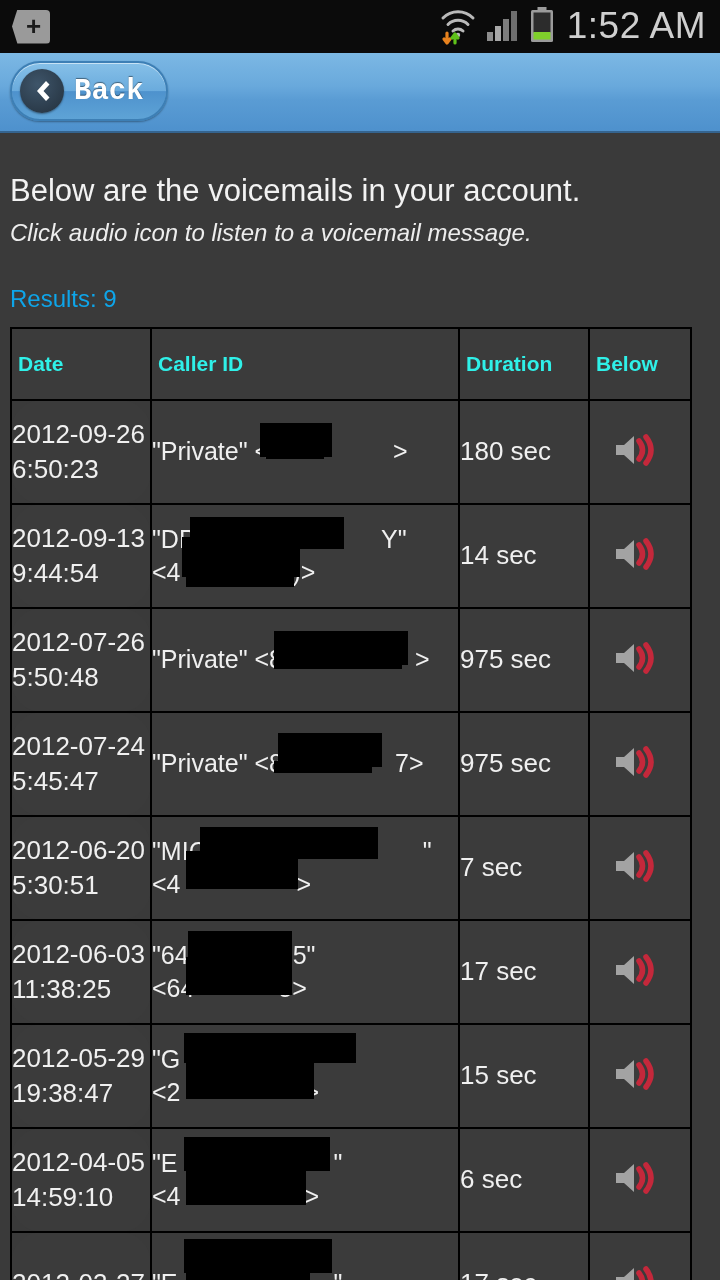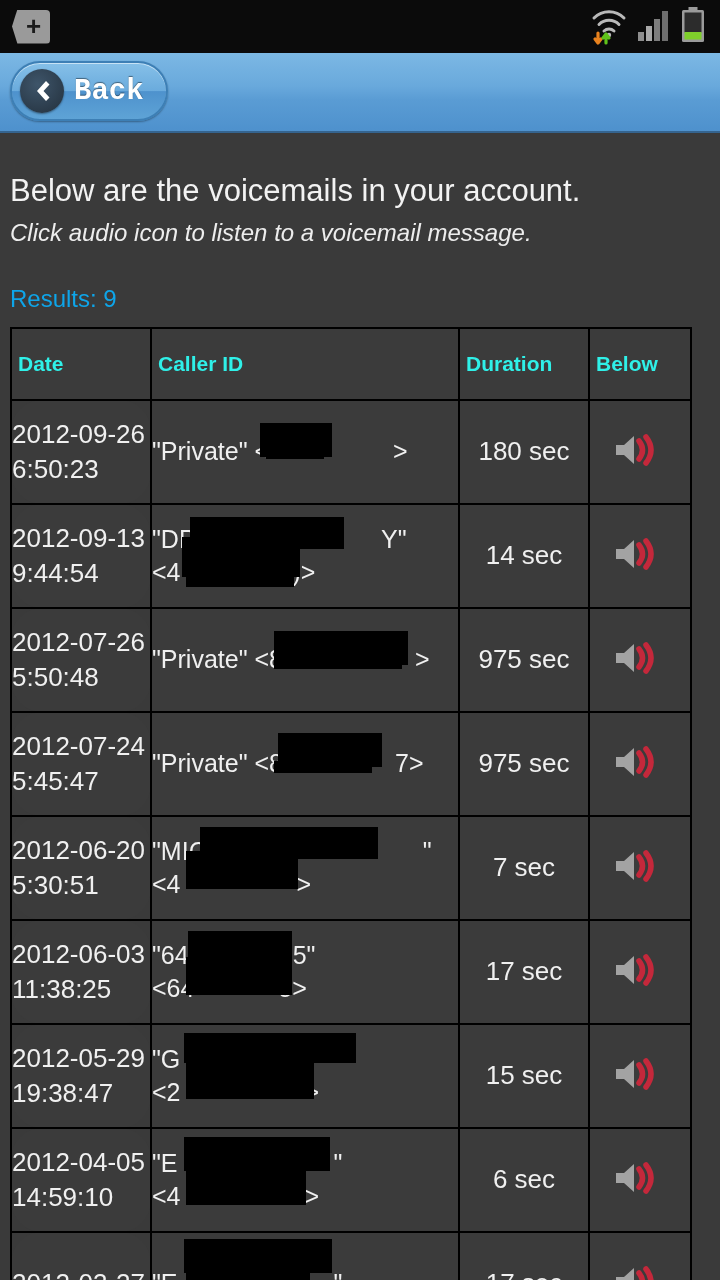--- a/index.html
+++ b/index.html
@@ -181,21 +181,20 @@
     padding: 6px 4px 6px 6px;
     box-sizing: border-box;
     overflow: hidden;
     white-space: nowrap;
   }
   td.dur {
     color: #f0f0f0;
     font-size: 26px;
     padding-left: 8px;
     box-sizing: border-box;
-    text-align: center;
   }
   td.listen {
     text-align: center;
   }
   tr.body-row { height: 104px; }
 
   
   .redact {
     position: absolute;
     background: #000000;
@@ -247,20 +246,21 @@
     </div>
 
     <div>
       <svg width="26" height="36" viewBox="0 0 26 36">
         <rect x="8.5" y="0" width="9" height="3.4" fill="#9b9b9b"></rect>
         <rect x="2" y="3" width="22" height="32" rx="1.5" fill="#9b9b9b"></rect>
         <rect x="4.5" y="5.5" width="17" height="20" fill="#2c2c2c"></rect>
         <rect x="4.5" y="25" width="17" height="7.5" fill="#7fd02b"></rect>
       </svg>
     </div>
+    <div class="sb-time">1:52 AM</div>
   </div>
 </div>
 
 <div class="titlebar">
   <div class="back-btn">
     <span class="back-circle">
       <svg width="22" height="24" viewBox="0 0 22 24">
         <path d="M15 2 L6 12 L15 22 L18.5 18.5 L12.5 12 L18.5 5.5 Z" fill="#ffffff"></path>
       </svg>
     </span>

